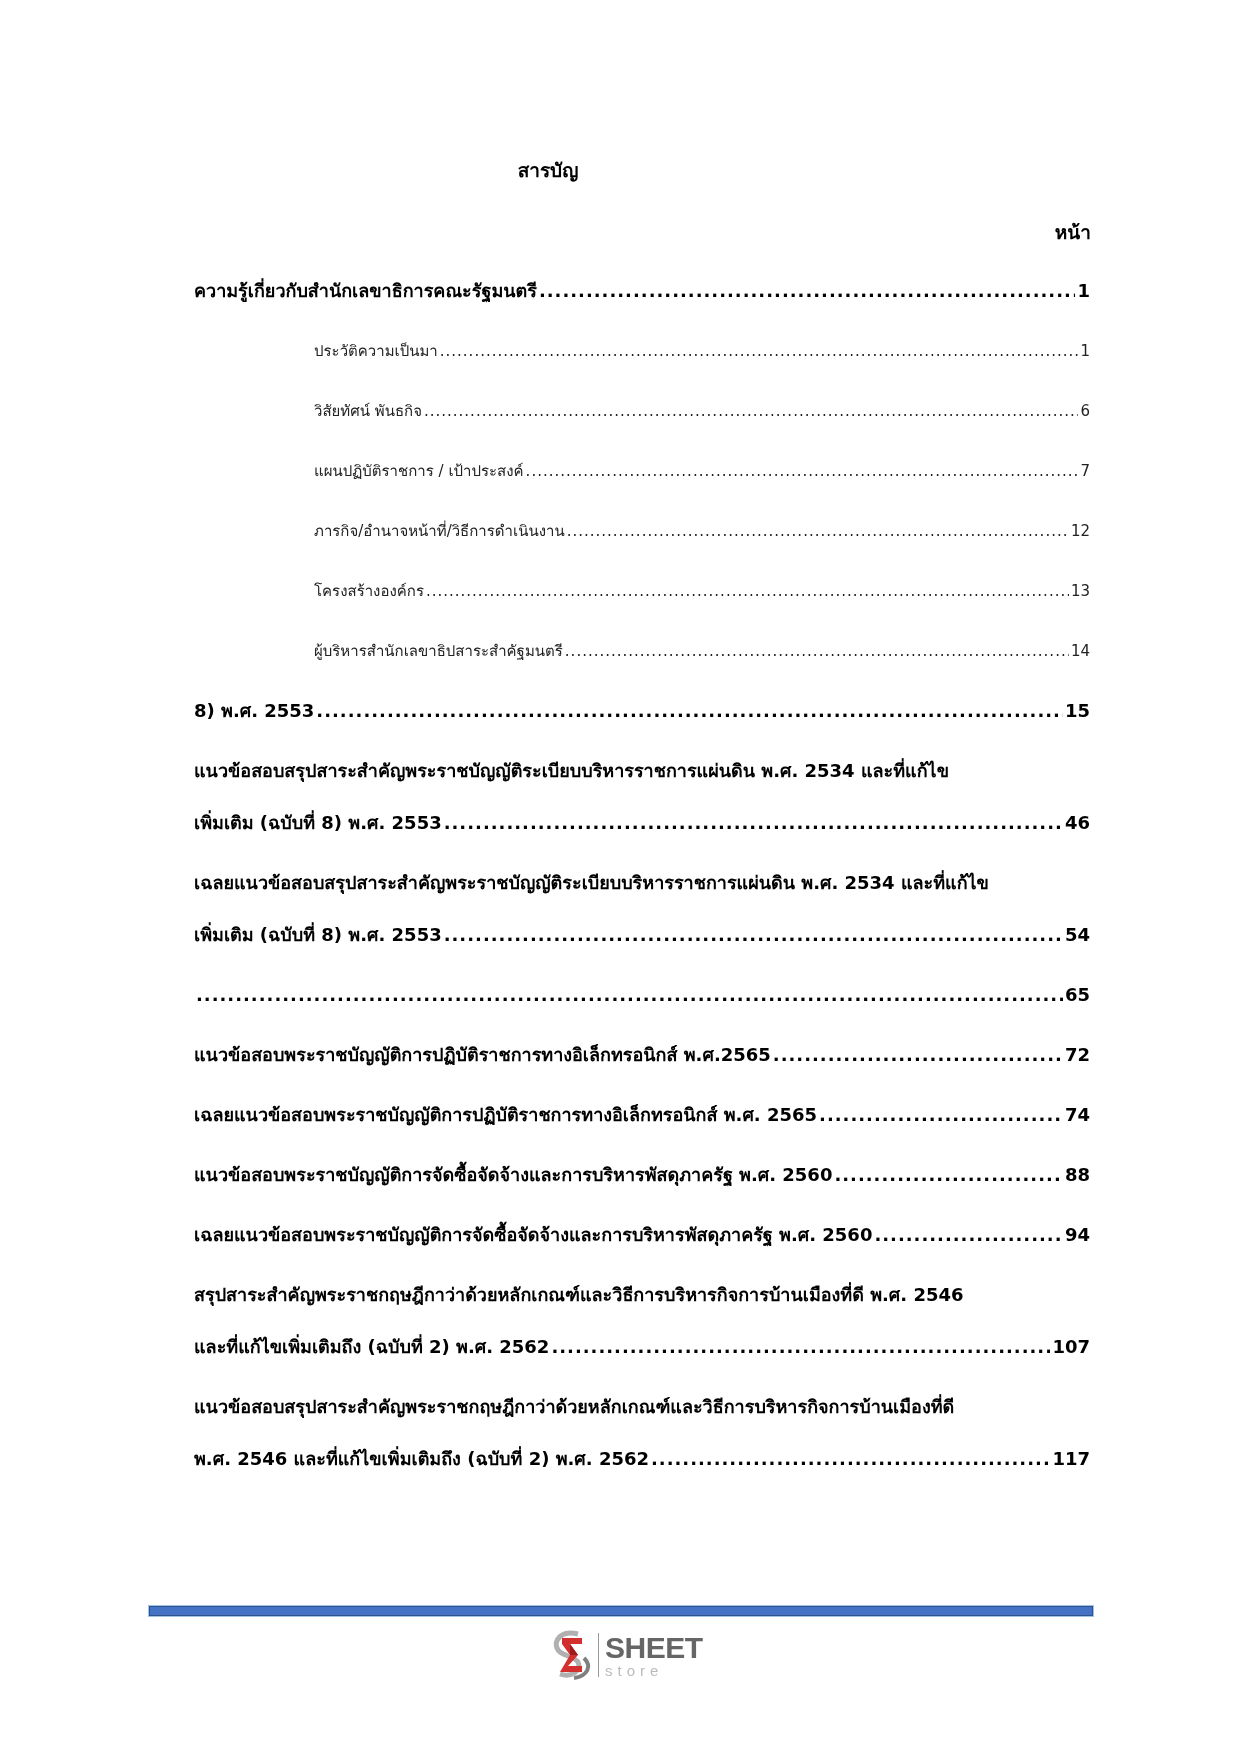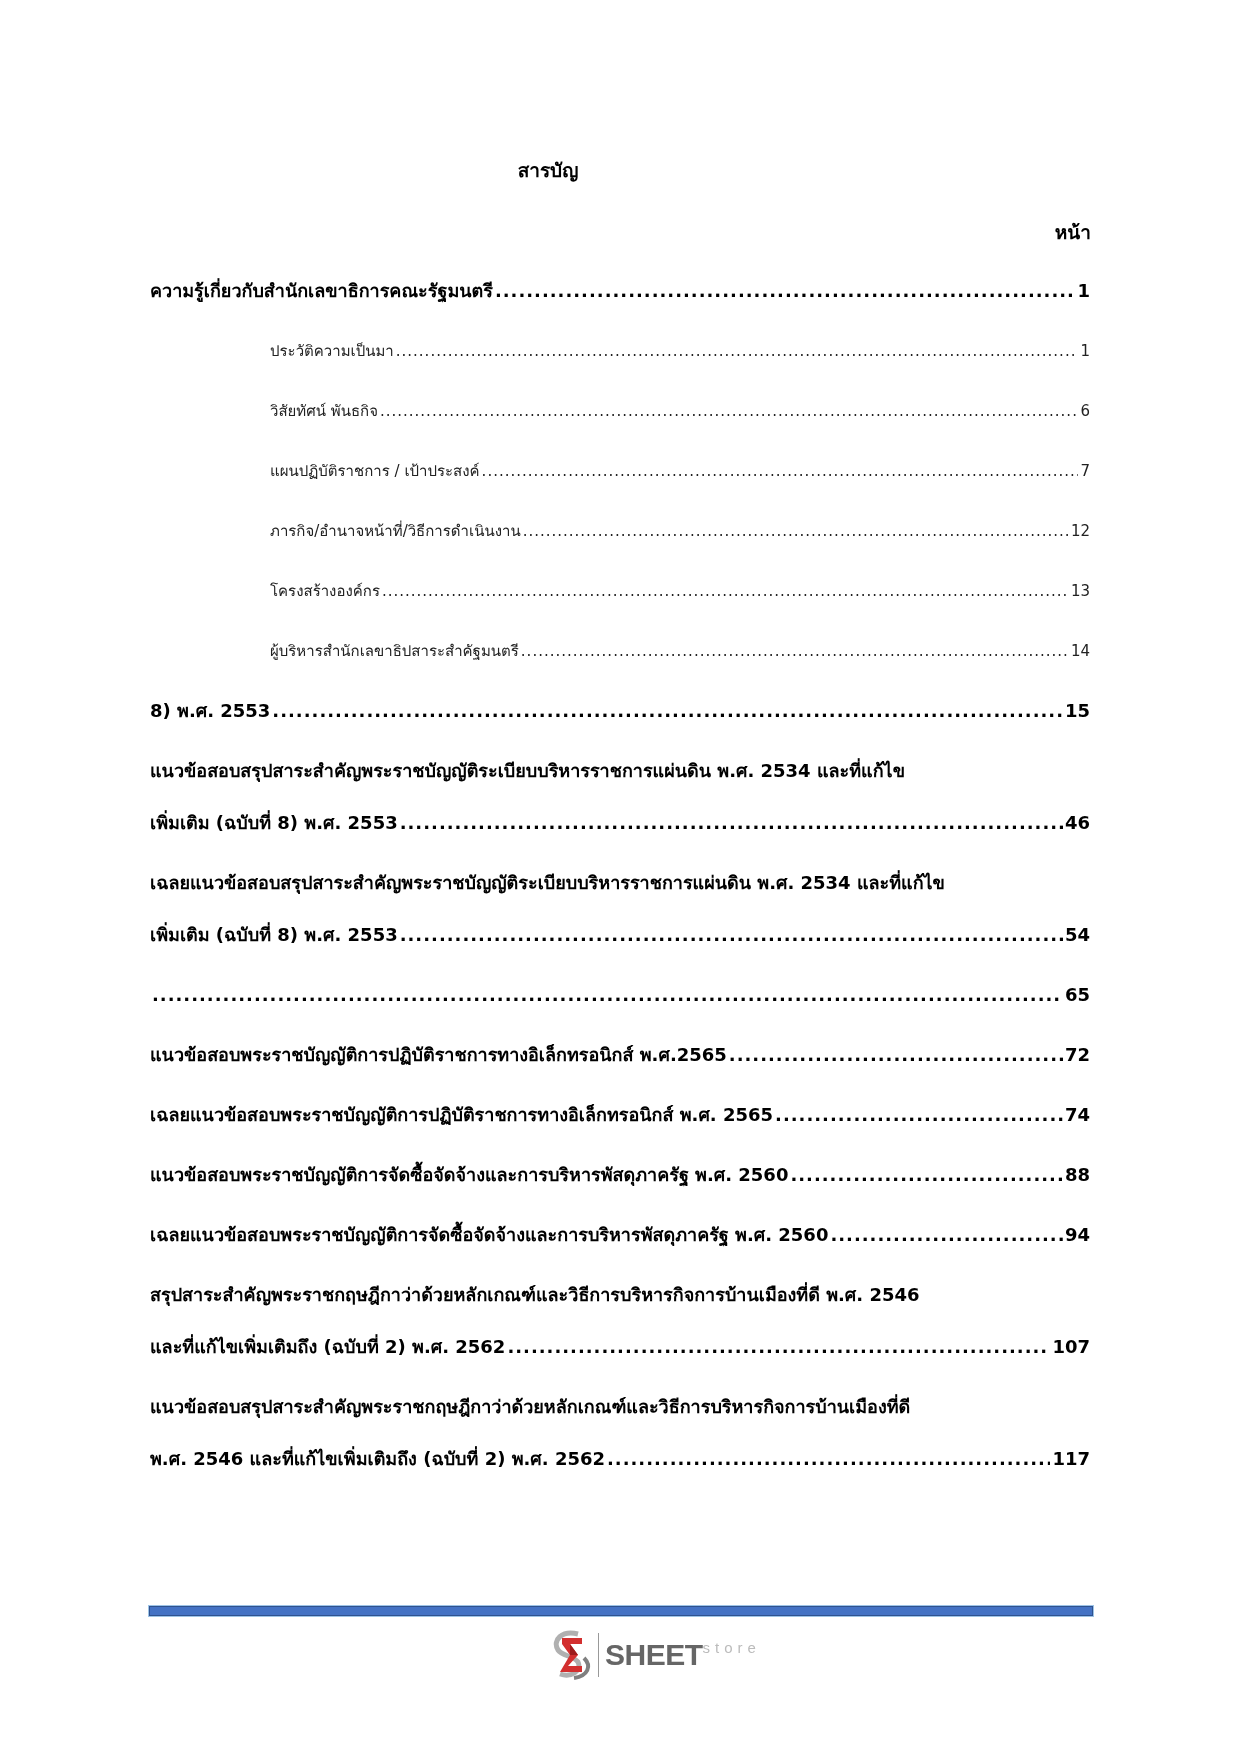--- a/index.html
+++ b/index.html
@@ -9,28 +9,28 @@
                 font-size: 19px; font-weight: bold; }
   .page-col-header { position: absolute; top: 217px; right: 150px; font-size: 19px; font-weight: bold; margin-left: 40px; }
   .toc { position: absolute; top: 276px; left: 150px; width: 940px; }
   .entry { display: flex; align-items: flex-end; font-size: 18px; line-height: 30px; }
   .entry.bold { font-weight: bold; }
   .entry.sub { padding-left: 120px; font-weight: normal; color: #222; font-size: 15px; }
   .entry .label { white-space: nowrap; }
   .entry .dots { flex: 1; overflow: hidden; white-space: nowrap; margin: 0 2px; letter-spacing: 1px; }
   .entry .dots::after { content: "............................................................................................................................................................................................................................................................"; }
   .entry .page { white-space: nowrap; }
-  .block { margin-bottom: 30px; }
+  .block { margin-bottom: 30px; margin-left: 44px; }
   .block.multi .line1 { font-size: 18px; line-height: 30px; font-weight: bold; white-space: nowrap; margin-bottom: 22px; }
   .footer-bar { position: absolute; top: 1606px; left: 149px; width: 942px; height: 8px;
                 background: #4472C4; border: 1px solid #2F528F; box-shadow: 0 0 0 1px #9DC3E6; }
   .logo { position: absolute; top: 1630px; left: 548px; display: flex; align-items: center; }
   .logo-mark { width: 46px; height: 50px; position: relative; }
   .logo-divider { width: 1px; height: 44px; background: #999; margin: 0 6px 0 4px; }
-  .logo-text { display: flex; flex-direction: row; line-height: 1; }
+  .logo-text { display: flex; flex-direction: column; line-height: 1; }
   .logo-sheet { font-family: "Liberation Sans", sans-serif; font-weight: bold; font-size: 30px; color: #666; letter-spacing: -0.5px; }
   .logo-store { font-family: "Liberation Sans", sans-serif; font-size: 15px; color: #bbb; letter-spacing: 5px; margin-top: 0; }
 </style>
 </head>
 <body>
 
 <div class="page-title">สารบัญ</div>
 <div class="page-col-header">หน้า</div>
 
 <div class="toc">

